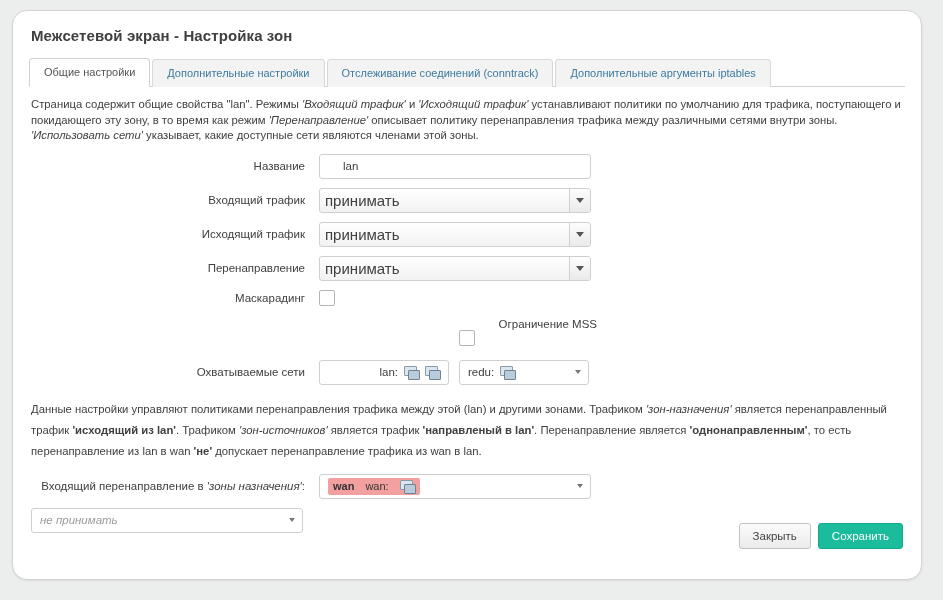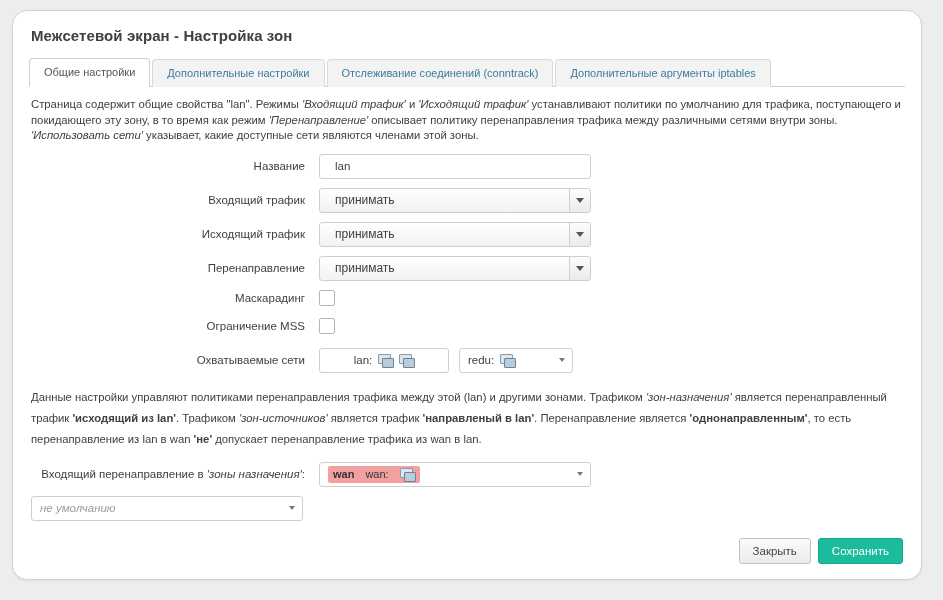--- a/index.html
+++ b/index.html
@@ -82,39 +82,39 @@
     padding-right: 14px;
     font-size: 11.5px;
     color: #404040;
     box-sizing: border-box;
   }
   input.text-input {
     width: 272px;
     height: 25px;
     border: 1px solid #cfcfcf;
     border-radius: 3px;
-    padding: 0 15px;
+    padding: 0 23px;
     font-size: 11.5px;
     color: #404040;
     box-sizing: border-box;
     font-family: "Liberation Sans", sans-serif;
     outline: none;
   }
   .select-box {
     width: 272px;
     height: 25px;
     border: 1px solid #cfcfcf;
     border-radius: 3px;
     background: linear-gradient(#ffffff, #f2f2f2);
-    font-size: 12px;
-    color: #404040;
-    box-sizing: border-box;
-    display: flex;
-    align-items: center;
-    padding-left: 15px;
+    font-size: 15px;
+    color: #404040;
+    box-sizing: border-box;
+    display: flex;
+    align-items: center;
+    padding-left: 5px;
     position: relative;
     cursor: pointer;
   }
   .select-box .arrow-btn {
     position: absolute;
     right: 0;
     top: 0;
     bottom: 0;
     width: 20px;
     border-left: 1px solid #cfcfcf;
@@ -152,23 +152,23 @@
     height: 25px;
     border: 1px solid #cfcfcf;
     border-radius: 3px;
     background: #fff;
     display: flex;
     align-items: center;
     padding: 0 8px;
     box-sizing: border-box;
     font-size: 11.5px;
   }
-  .net-box-left { width: 130px; justify-content: center; gap: 6px;}
+  .net-box-left { width: 130px; justify-content: flex-end; gap: 6px;}
   .net-box-right {
-    width: 114px;
+    width: 130px;
     margin-left: 10px;
     position: relative;
     padding-right: 0;
   }
   .net-label { color: #404040; }
   .iface-icon {
     display: inline-block;
     width: 15px; height: 13px;
     position: relative;
   }
@@ -222,21 +222,21 @@
     font-size: 11.5px;
   }
   .mid-desc {
     margin-top: 14px;
     margin-bottom: 12px;
     line-height: 21px;
   }
   .footer {
     position: absolute;
     right: 18px;
-    bottom: 15px;
+    bottom: 30px;
     display: flex;
     gap: 7px;
   }
   .btn {
     font-size: 11.5px;
     padding: 6px 13px;
     border-radius: 3px;
     border: 1px solid #c2c2c2;
     cursor: pointer;
     font-family: "Liberation Sans", sans-serif;
@@ -304,21 +304,21 @@
             <span class="caret"></span>
           </span>
       </div>
     </div>
 
     <div class="form-row" style="">
       <div class="form-label">Маскарадинг</div>
       <div class="checkbox"></div>
     </div>
 
-    <div class="form-row" style="margin-top:12px;">
+    <div class="form-row" style="margin-top:12px;flex-direction:column;">
       <div class="form-label">Ограничение MSS</div>
       <div class="checkbox"></div>
     </div>
 
     <div class="form-row" style="margin-top:14px;">
       <div class="form-label">Охватываемые сети</div>
       <div class="net-wrap">
         <div class="net-box net-box-left">
           <span class="net-label">lan:</span>
           <span class="iface-icon">
@@ -355,21 +355,21 @@
               <span class="scr"></span>
               <span class="scr2"></span>
             </span>
         </span>
         <span class="mini-arrow caret-sm"></span>
       </div>
     </div>
 
     <div class="form-row">
       <div class="fwd-select">
-        <span class="placeholder-text">не умолчанию</span>
+        <span class="placeholder-text">не принимать</span>
         <span class="mini-arrow caret-sm"></span>
       </div>
     </div>
 
   </div>
 
   <div class="footer">
     <button class="btn btn-close">Закрыть</button>
     <button class="btn btn-save">Сохранить</button>
   </div>

